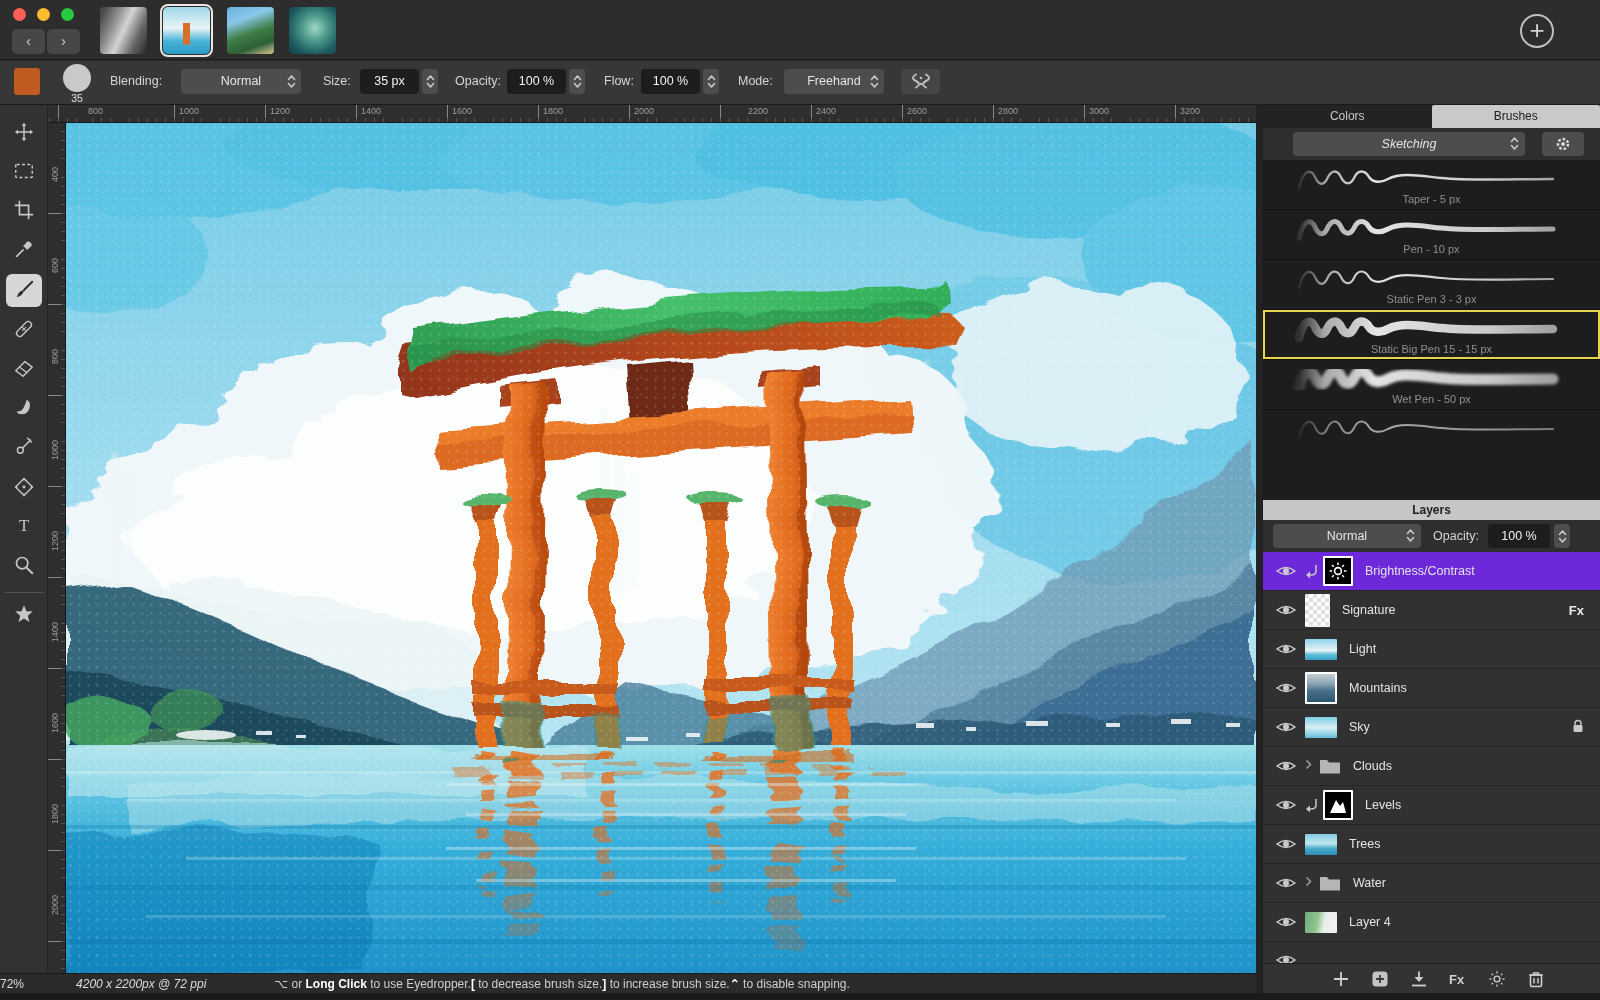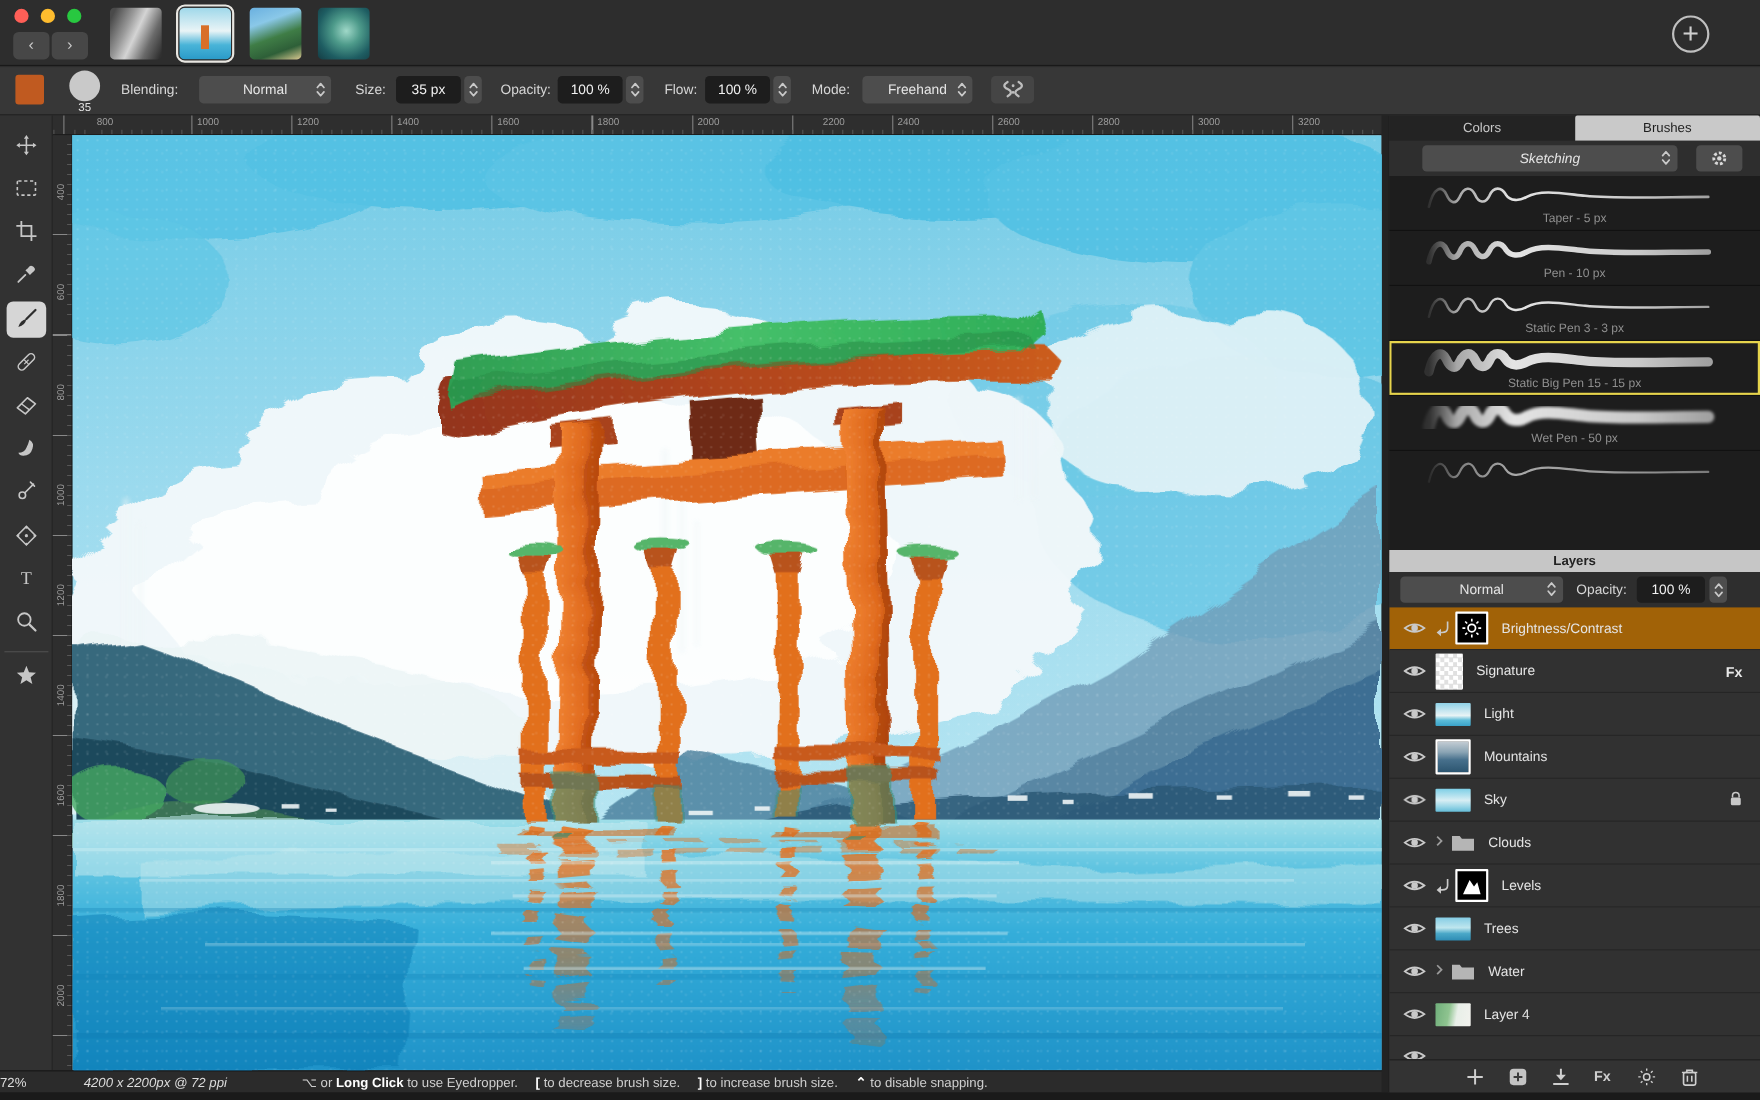--- a/index.html
+++ b/index.html
@@ -52,21 +52,21 @@
   
   .canvas { position:absolute; left:66px; top:123px; width:1190px; height:850px; overflow:hidden; background:#8fd4ea; }
   .grain { position:absolute; inset:0; pointer-events:none; opacity:.5;
     background-image: radial-gradient(rgba(255,255,255,.30) 1px, transparent 1.4px), radial-gradient(rgba(255,255,255,.16) 1px, transparent 1.5px);
     background-size:9px 9px, 17px 17px; background-position:0 0, 5px 8px; }
 
   
   .statusbar { position:absolute; left:0; top:973px; width:1262px; height:20px; background:#2b2b2b; border-top:1px solid #181818; display:flex; align-items:center; font-size:12px; color:#dcdcdc; }
   .sb-zoom { }
   .sb-doc { margin-left:52px;font-style:italic; }
-  .sb-hints { margin-left:68px; display:flex; gap:16px; color:#cfcfcf; }
+  .sb-hints { margin-left:68px; display:flex; gap:0; color:#cfcfcf; }
   .sb-hints b { color:#ffffff; }
   .bottom-strip { position:absolute; left:0; top:993px; width:1600px; height:7px; background:#1a1a1a; }
 
   
   .panel-gap { position:absolute; left:1256px; top:105px; width:6px; height:888px; background:#232323; }
   .panel { position:absolute; left:1262px; top:105px; width:338px; height:888px; background:#2e2e2e; border-left:1px solid #1e1e1e; }
   .tabs { position:absolute; left:0; top:0; width:100%; height:23px; background:#232323; display:flex; }
   .tab { flex:1; text-align:center; line-height:23px; font-size:12px; color:#c8c8c8; }
   .tab.active { background:#c9c9c9; color:#1d1d1d; border-radius:2px 2px 0 0; }
   .cat-row { position:absolute; left:0; top:23px; width:100%; height:32px; background:#2e2e2e;font-style:italic; }
@@ -85,21 +85,21 @@
   .blend-row { position:absolute; left:0; top:415px; width:100%; height:32px; background:#2e2e2e; }
   .blend-dd { position:absolute; left:10px; top:4px; width:148px; height:24px; background:#4d4d4d; border-radius:4px; color:#e4e4e4; font-size:12.5px; text-align:center; line-height:24px; }
   .blend-dd .chev { position:absolute; right:6px; top:4px; }
   .op-label { position:absolute; left:170px; top:9px; font-size:12.5px; color:#d6d6d6; }
   .op-field { position:absolute; left:225px; top:4px; width:62px; height:24px; background:#1d1d1d; border-radius:4px; color:#f2f2f2; font-size:12.5px; text-align:center; line-height:24px; }
   .op-stepper { position:absolute; left:291px; top:4px; width:16px; height:24px; background:#4d4d4d; border-radius:4px; }
   .op-stepper svg { position:absolute; left:3.5px; top:4.5px; }
 
   .layer-list { position:absolute; left:0; top:447px; width:100%; height:411px; overflow:hidden; background:#2e2e2e; }
   .layer-row { position:relative; height:39px; background:#313131; border-bottom:1px solid #252525; display:flex; align-items:center; padding-left:12px; color:#e4e4e4; font-size:12.5px; }
-  .layer-row.selected { background:#a16207; }
+  .layer-row.selected { background:#6d28d9; }
   .eye { width:22px; height:16px; margin-right:8px; flex:none; color:#c9c9c9; }
   .clipind { width:14px; height:16px; margin-right:4px; flex:none; color:#c9c9c9; }
   .expander { width:10px; margin-right:4px; flex:none; color:#9a9a9a; }
   .lthumb { flex:none; margin-right:12px; border-radius:1px; }
   .lthumb.land { width:32px; height:21px; }
   .lthumb.adj { width:30px; height:30px; background:#000; border:2px solid #fff; position:relative; }
   .lthumb.adj svg { position:absolute; left:3px; top:3px; }
   .lthumb.checker { width:25px; height:33px; background:#fff; background-image:conic-gradient(#fff 0 25%, #e0e0e0 0 50%, #fff 0 75%, #e0e0e0 0); background-size:8px 8px; }
   .lthumb.framed { border:2px solid #fff; width:32px; height:32px; }
   .folder { width:22px; height:18px; flex:none; margin-right:12px; }

